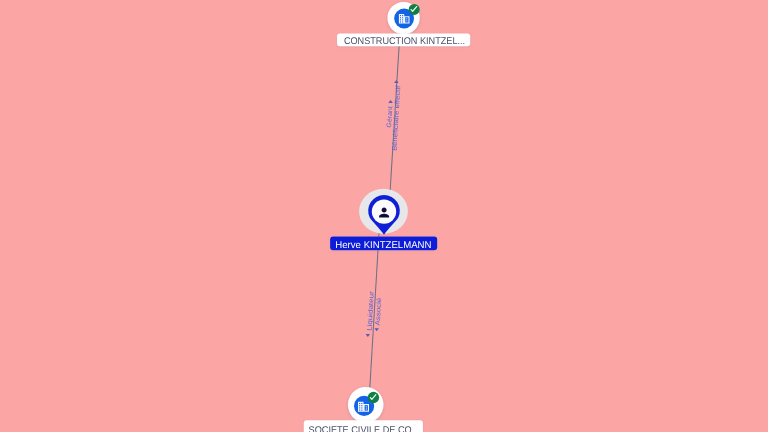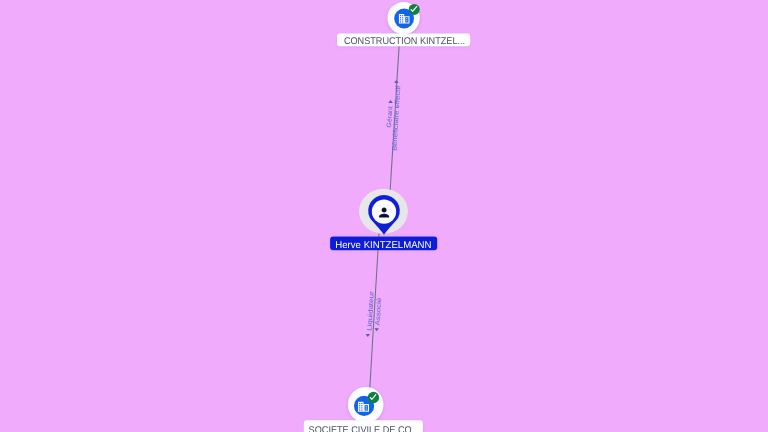--- a/index.html
+++ b/index.html
@@ -1,19 +1,19 @@
 <!DOCTYPE html>
 <html><head>
 <meta charset="utf-8">
 <title>Graph</title>
 <style>
   html,body{margin:0;padding:0;}
   body{width:768px;height:432px;overflow:hidden;background:#fafbfe;
        font-family:"Liberation Sans",sans-serif;-webkit-font-smoothing:antialiased;}
-  #canvas{position:relative;width:768px;height:432px;background:#f0abfc;}
+  #canvas{position:relative;width:768px;height:432px;background:#fca5a5;}
   svg text{-webkit-font-smoothing:antialiased;text-rendering:geometricPrecision;}
   #graph{will-change:transform;}
   svg#graph{position:absolute;left:0;top:0;}
 </style>
 </head>
 <body>
 
 <div id="canvas">
   <svg id="graph" width="768" height="432" viewBox="0 0 768 432">
     <defs>

